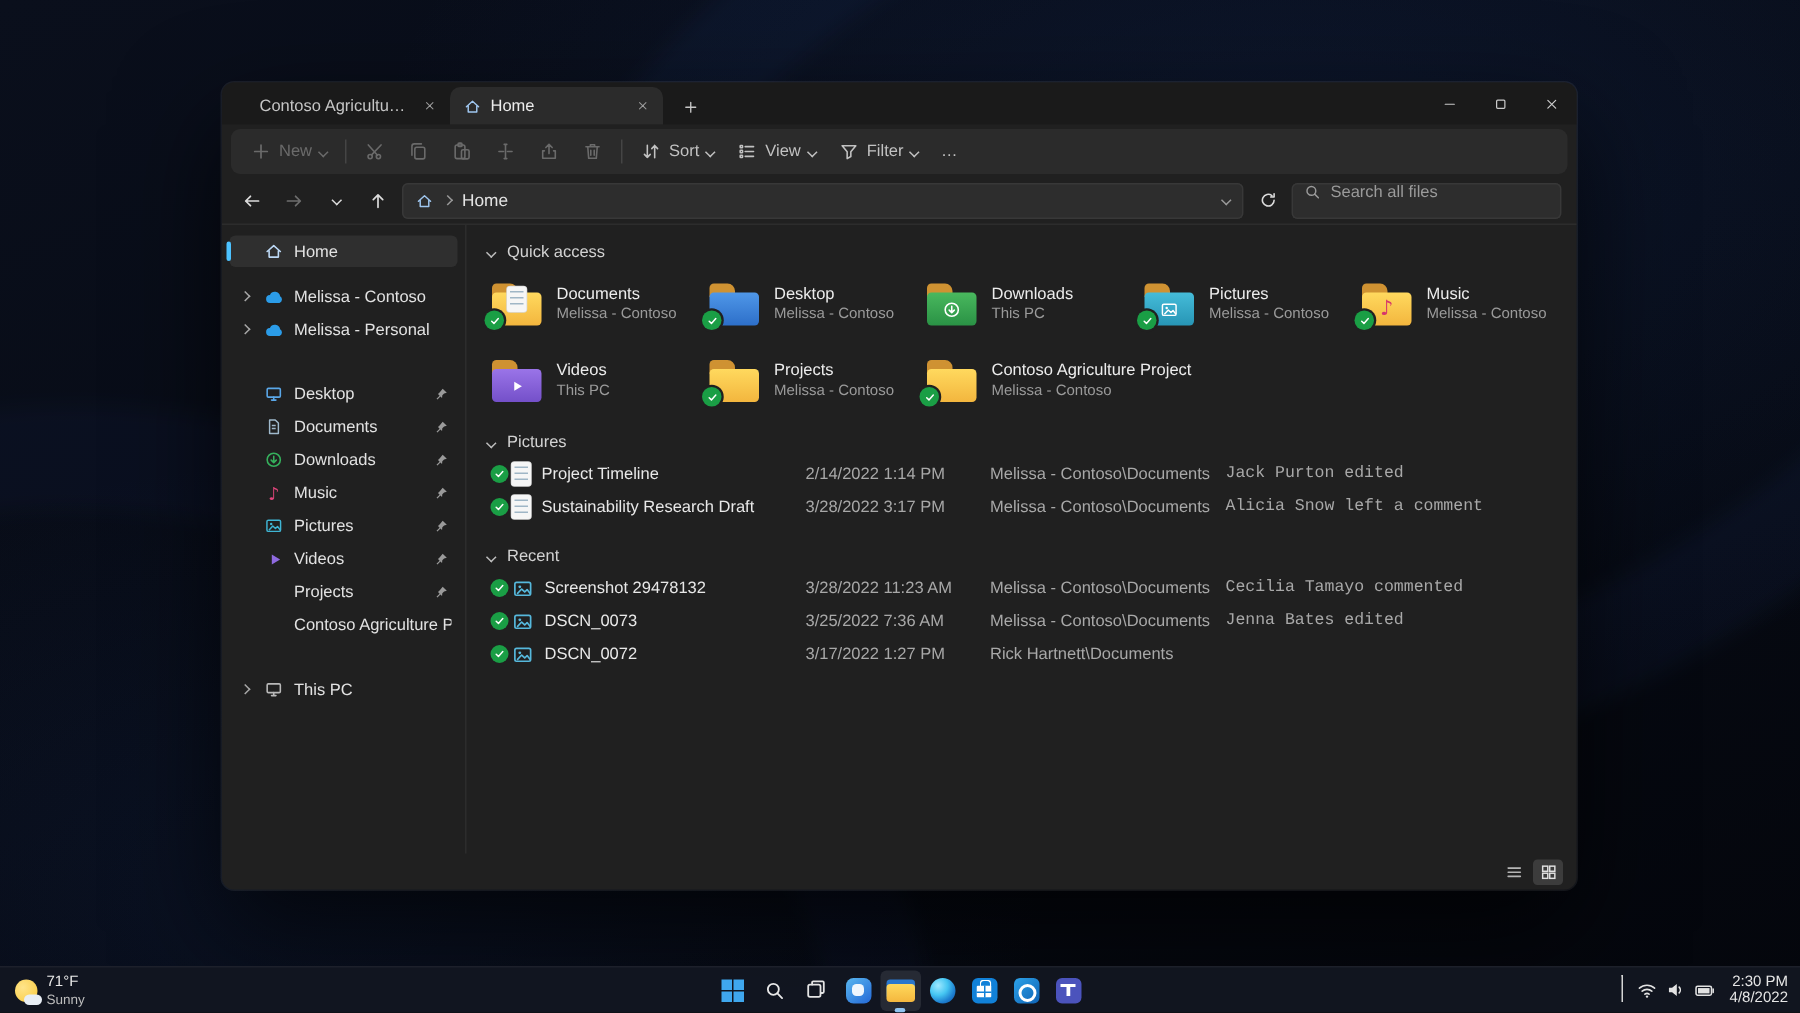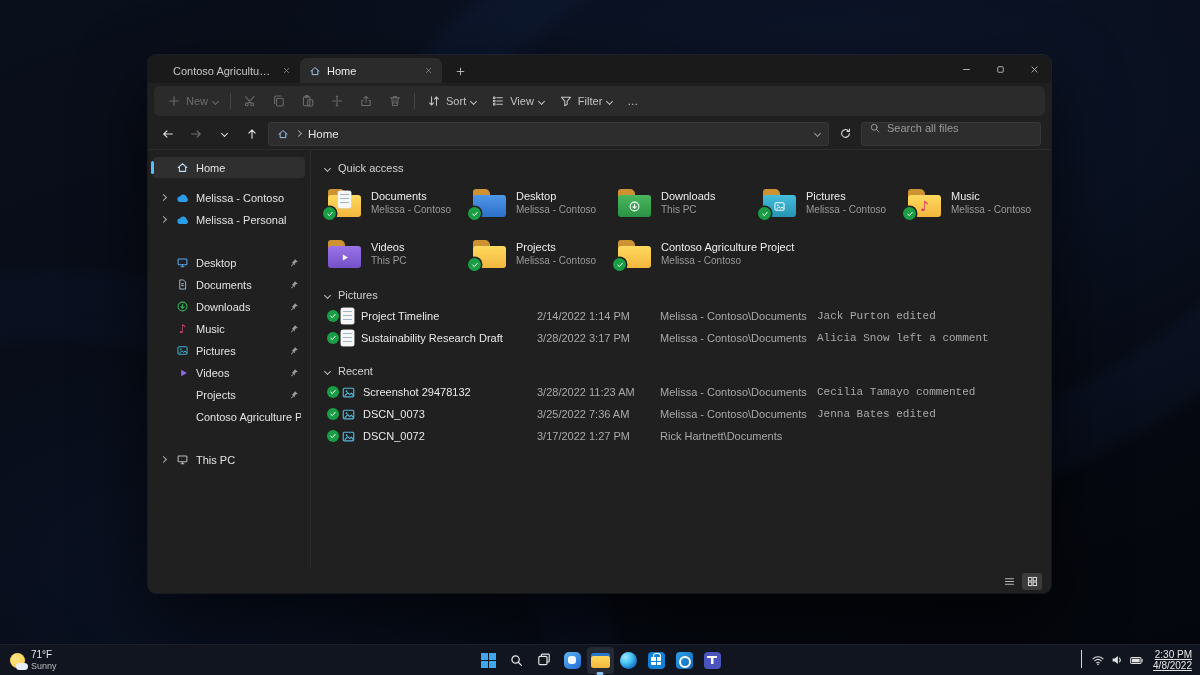--- a/index.html
+++ b/index.html
@@ -158,21 +158,21 @@
                   background-size:10px 1px,1px 8px; background-position:0 3.5px,4.5px 0; background-repeat:no-repeat; }
   .outlook { width:17px; height:17px; border-radius:4px; background:linear-gradient(135deg,#2da2e8,#0f63b5); position:relative; }
   .outlook::after { content:""; position:absolute; left:3px; top:4.5px; width:8px; height:8px; border-radius:50%;
                     border:2.2px solid #fff; }
   .teams { width:17px; height:17px; border-radius:4px; background:#4b53bc; position:relative; }
   .teams::after { content:""; position:absolute; inset:4px 3.5px;
                   background:linear-gradient(#fff,#fff) top center/10px 2px no-repeat,
                              linear-gradient(#fff,#fff) center/2.5px 8px no-repeat; }
   .tb-right { position:absolute; right:8px; top:0; bottom:0; display:flex; align-items:center; gap:9px; color:#e2e2e2; }
   .trayicons { display:flex; align-items:center; gap:5px; }
-  .clock { text-align:right; font-size:10px; line-height:11.5px; color:#e6e6e6;text-decoration:underline; }
+  .clock { text-align:right; font-size:10px; line-height:11.5px; color:#e6e6e6; }
   .chevup { width:7px; height:7px; border-left:1.4px solid #d5d5d5; border-top:1.4px solid #d5d5d5;
             transform:rotate(45deg) translateY(2px); }
 </style>
 </head>
 <body>
 
 <svg style="position:absolute;width:0;height:0" aria-hidden="true">
     <defs>
   <symbol id="i-plus" viewBox="0 0 16 16">
         <g fill="none" stroke="currentColor" stroke-width="1.3" stroke-linecap="round">

